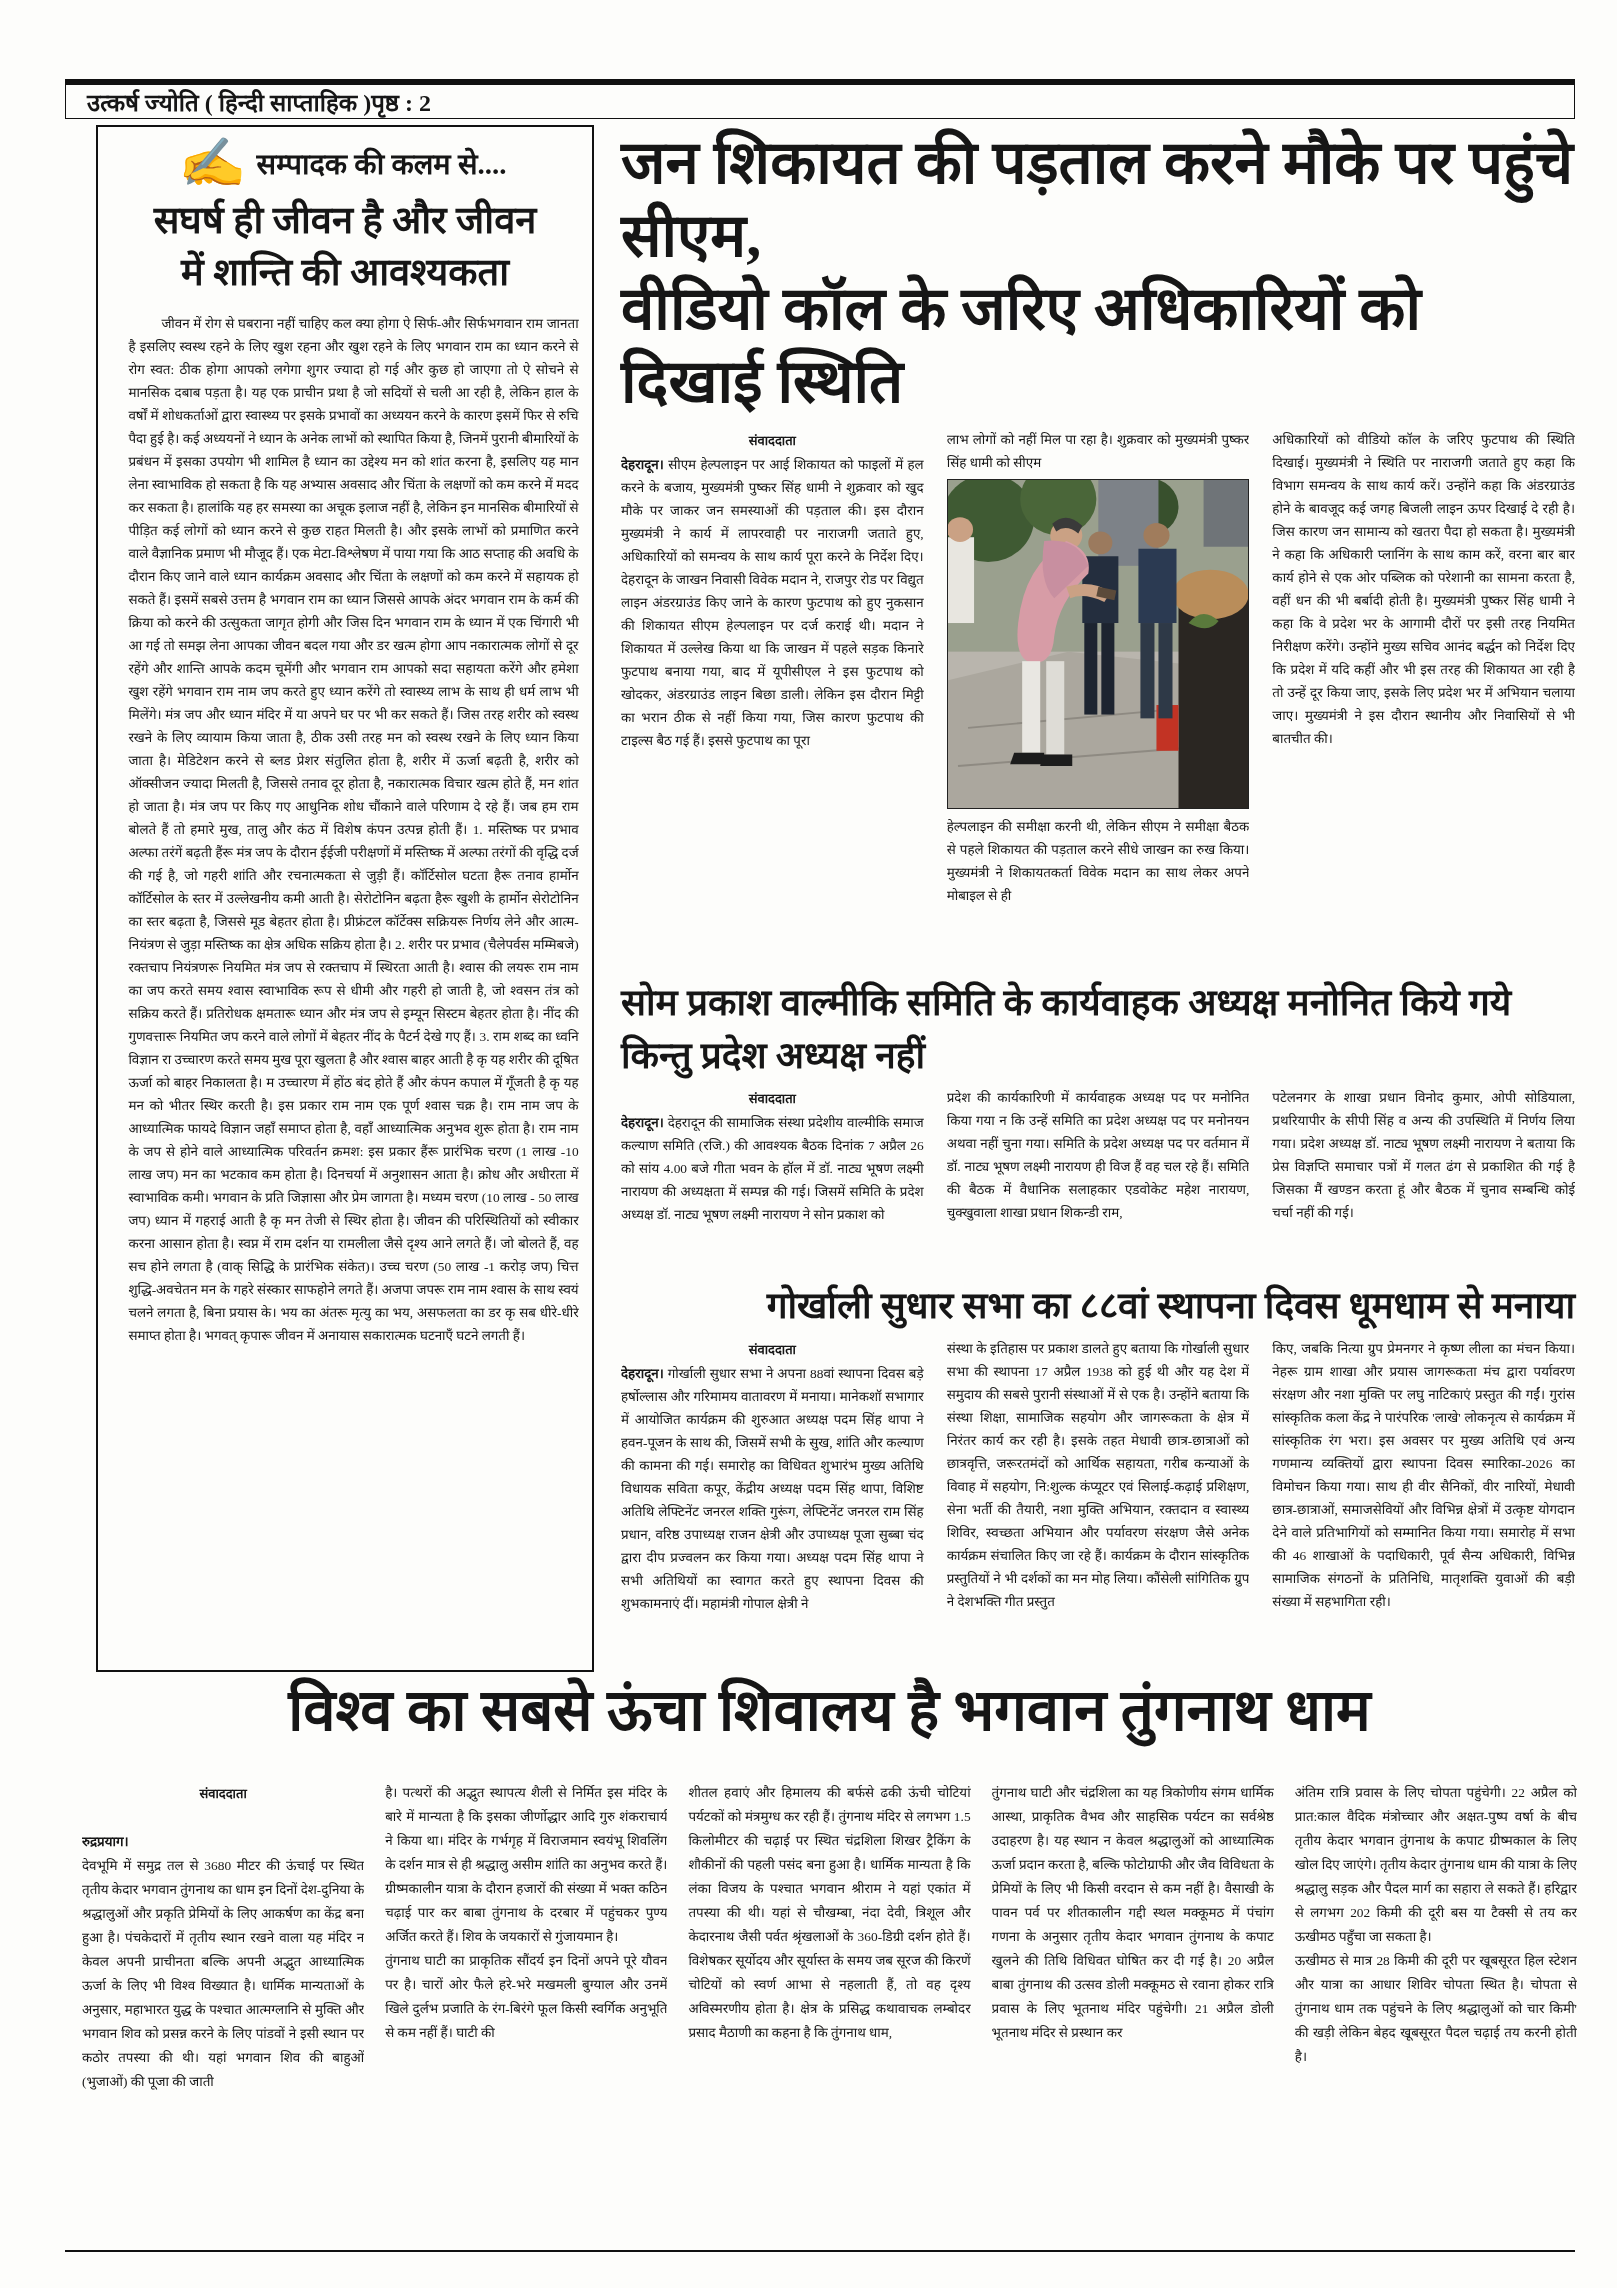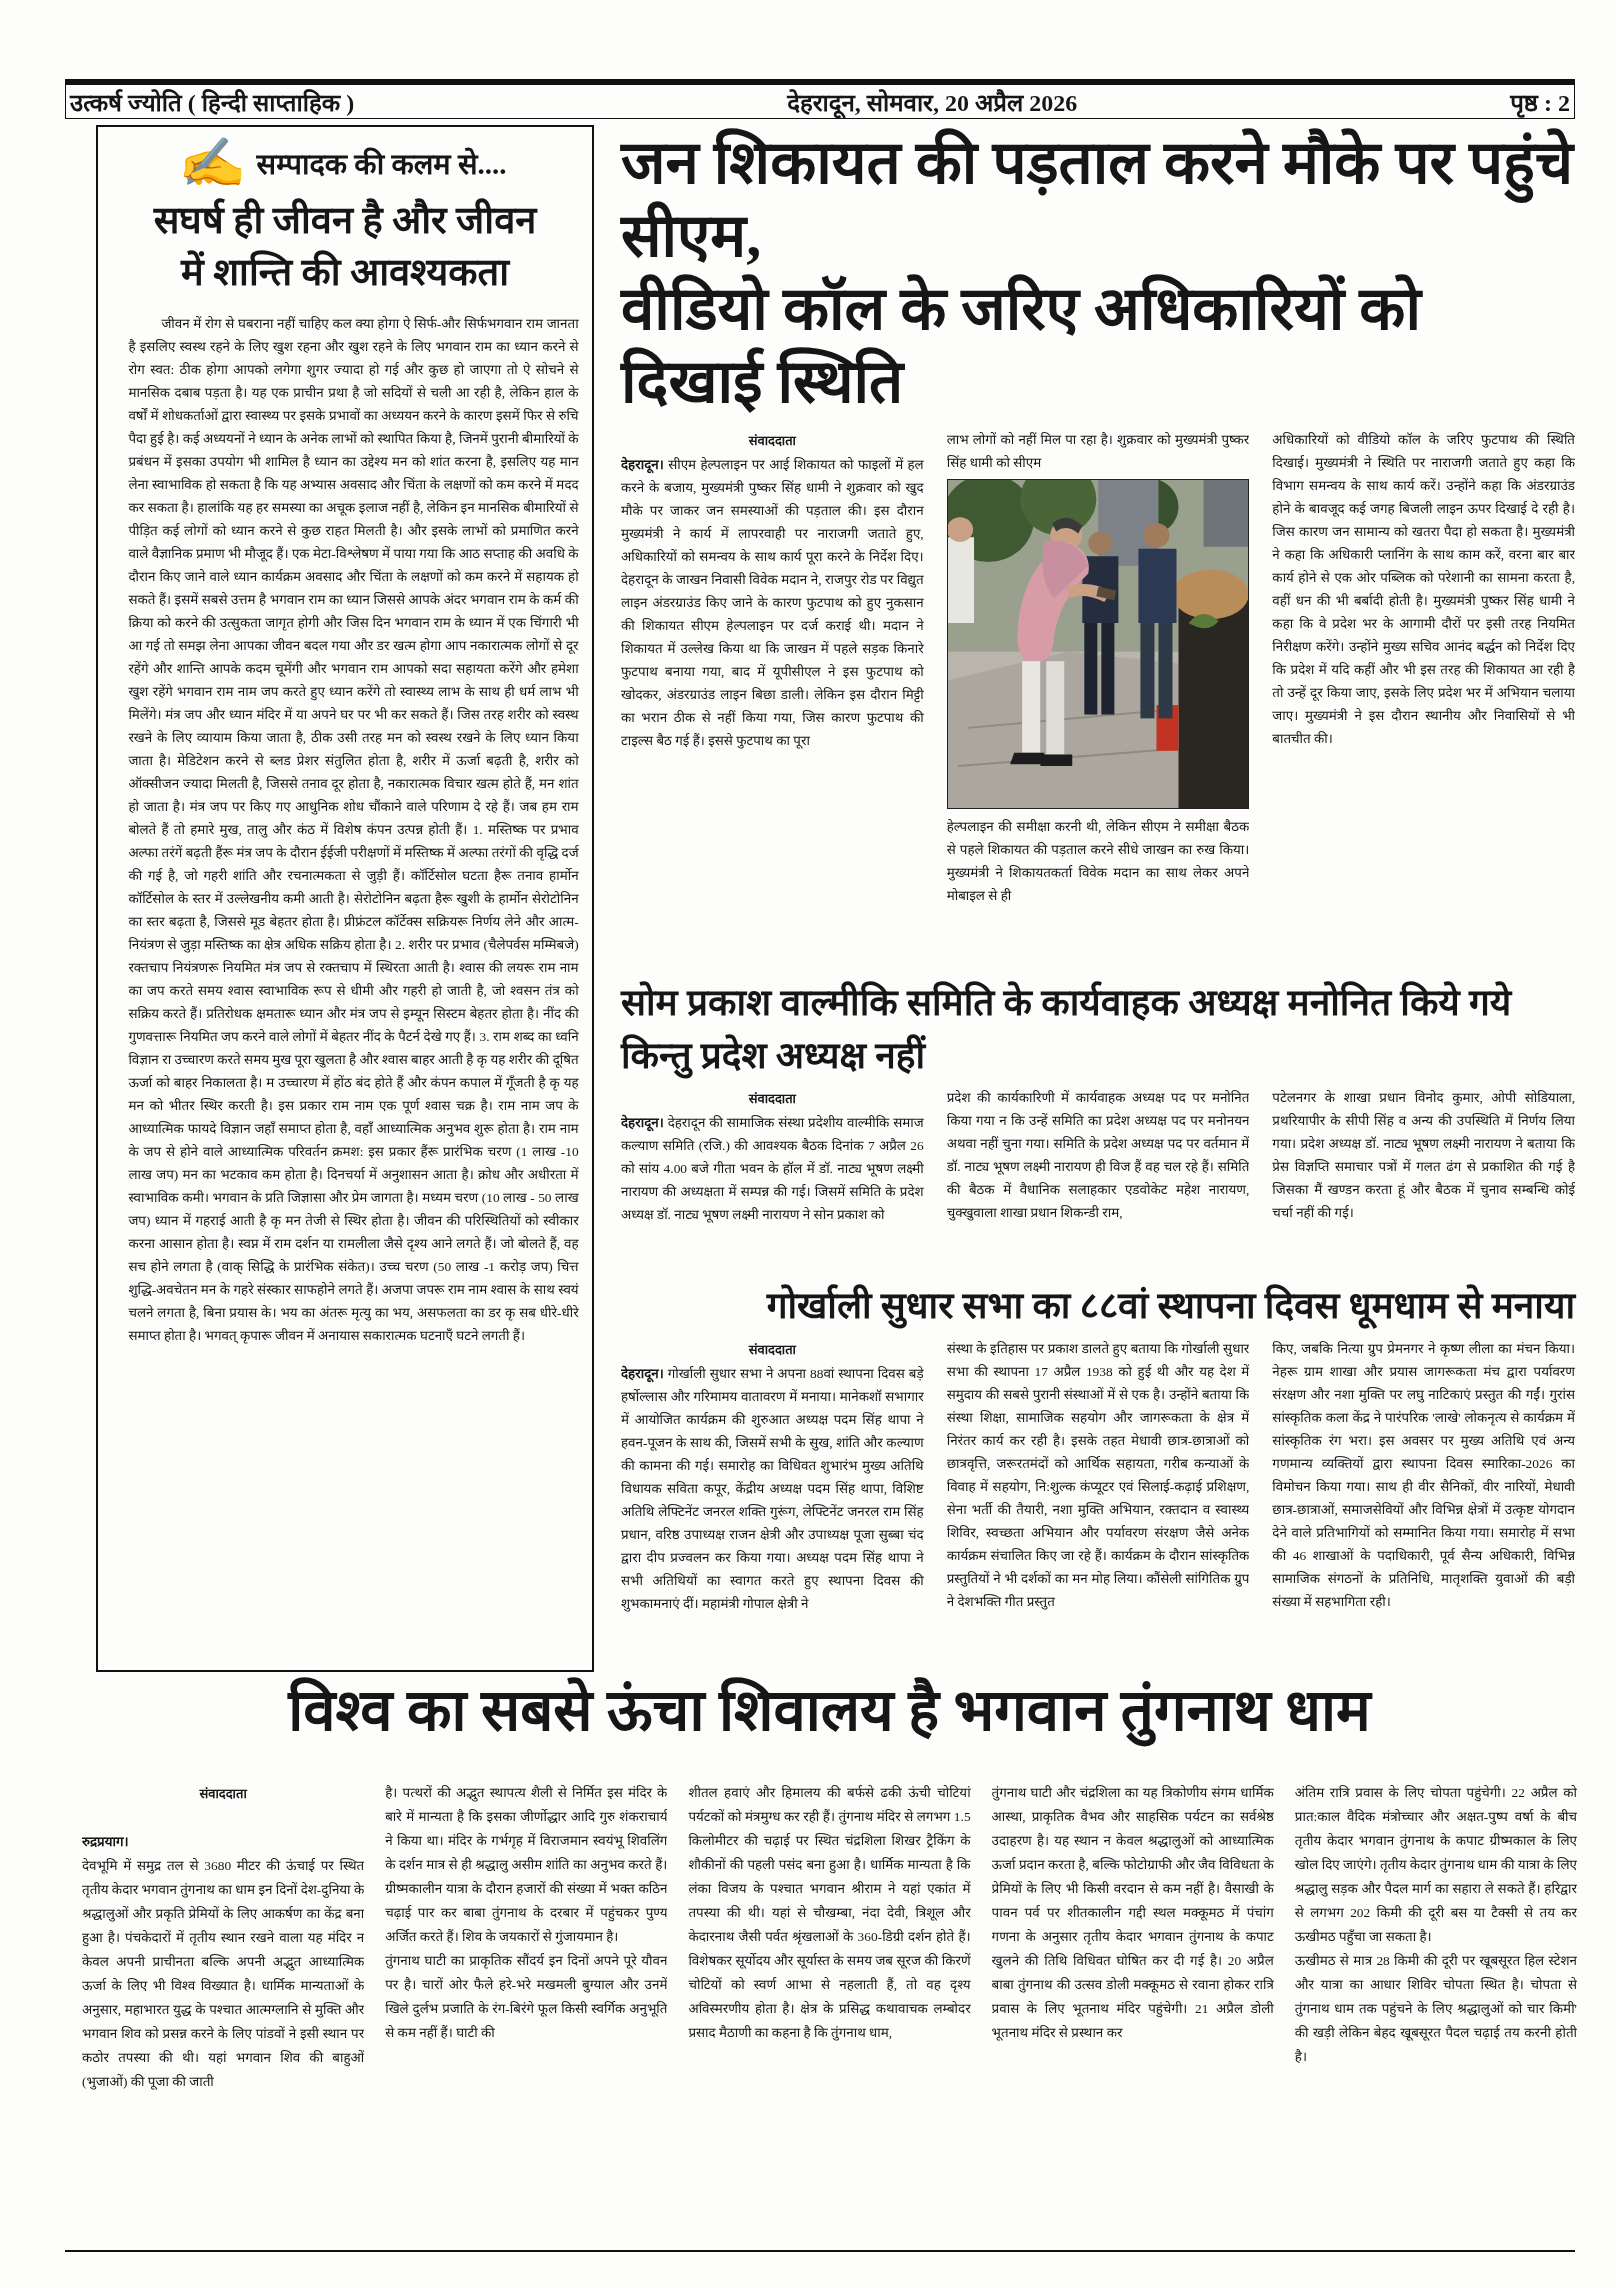--- a/index.html
+++ b/index.html
@@ -5,21 +5,21 @@
   html,body{margin:0;padding:0;background:#e8e8e4;}
   .page{
     position:relative;width:1618px;height:2288px;margin:0 auto;
     background:#fdfdfb;color:#161616;overflow:hidden;
     font-family:"Liberation Serif","DejaVu Serif",serif;
   }
   
   .masthead{
     position:absolute;left:65px;top:79px;width:1510px;height:40px;
     box-sizing:border-box;border:1.9px solid #111;border-top:6.7px solid #111;
-    display:flex;align-items:center;padding:0 4px;font-weight:bold;font-size:24px;
+    display:flex;align-items:center;padding:0 21px;font-weight:bold;font-size:24px;
   }
   .masthead .mid{flex:1;text-align:center;}
   
   .content-row{position:absolute;left:96px;top:125px;width:1479px;height:1547px;display:flex;gap:27px;}
   
   .editorial{
     width:498px;box-sizing:border-box;border:2.9px solid #111;
     padding:11.5px 13.4px 7.7px 13.4px;overflow:hidden;flex:none;
   }
   .ed-kicker-row{display:flex;align-items:center;justify-content:center;gap:13.4px;}
@@ -52,21 +52,20 @@
   .b-col{flex:1;min-width:0;font-size:13.4px;line-height:24px;text-align:justify;overflow:hidden;white-space:pre-line;}
   .bottom-rule{position:absolute;left:65px;width:1510px;top:2250px;border-top:2.9px solid #111;}
 </style>
 </head>
 <body>
 
 <div class="page">
 
   <header class="masthead">
     <span>उत्कर्ष ज्योति ( हिन्दी साप्ताहिक )</span>
-    <span class="mid">देहरादून, सोमवार, 20 अप्रैल 2026</span>
     <span>पृष्ठ : 2</span>
   </header>
 
   <div class="content-row">
 
     <section class="editorial">
       <div class="ed-kicker-row">
         <span class="pen-icon">✍</span>
         <span class="ed-kicker">सम्पादक की कलम से....</span>
       </div>

